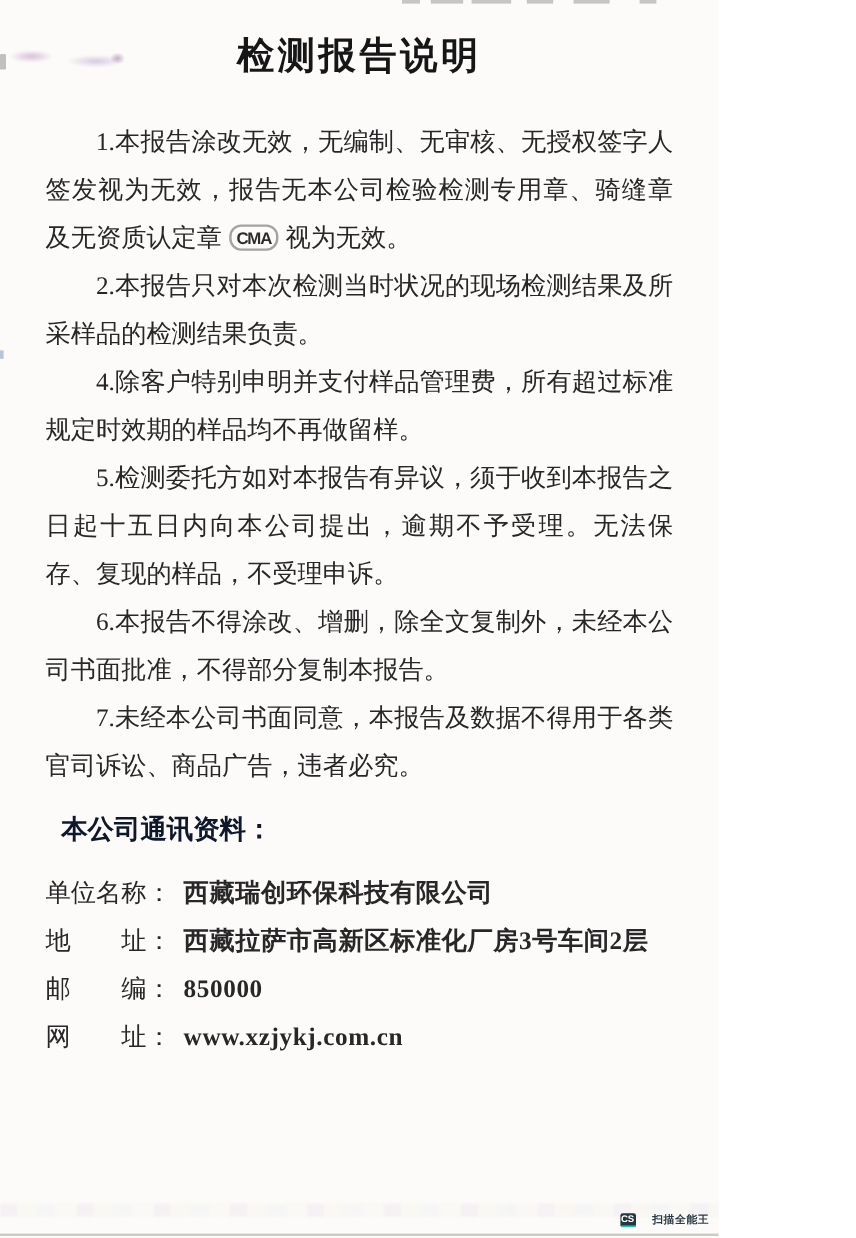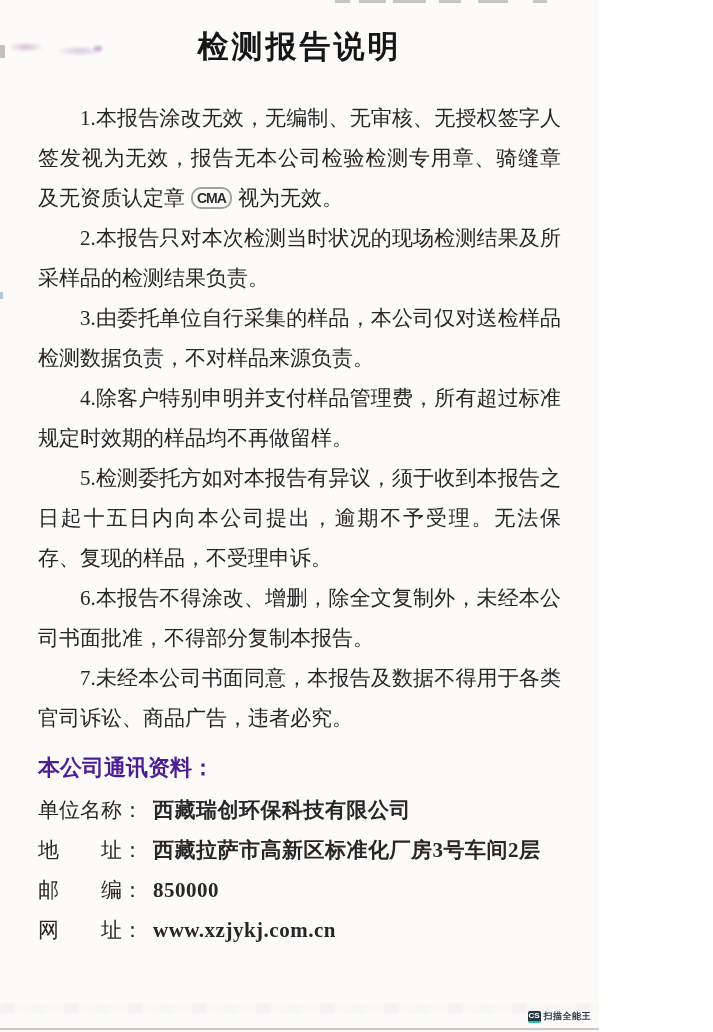--- a/index.html
+++ b/index.html
@@ -115,42 +115,41 @@
     font-weight: bold;
     line-height: 18px;
     letter-spacing: -1px;
     color: #2c2c2c;
     vertical-align: 2px;
   }
   .contact {
     margin: 12px 38px 0 38px;
   }
   .contact-heading {
-    margin: 0;
+    margin: 13px;
     font-size: 22px;
     font-weight: bold;
     line-height: 40px;
-    color: #4c1d95;
-    font-family: Liberation Mono, monospace;
+    color: #0f172a;
   }
   .crow {
     font-size: 21px;
     line-height: 40px;
     color: #272727;
   }
   .clabel { white-space: pre; }
   .cvalue { margin-left: 10px; letter-spacing: .5px; font-weight: bold; }
 
   .watermark {
     position: absolute;
     right: 8px;
     bottom: 9px;
     display: flex;
     align-items: center;
-    gap: 3px;
+    gap: 14px;
     font-family: Liberation Sans, sans-serif;
     justify-content: space-between;
   }
   .cs-logo {
     width: 13px;
     height: 12px;
     background: #243640;
     color: #ffffff;
     font-size: 8px;
     font-weight: bold;
@@ -180,21 +179,20 @@
   <div class="smudge2"></div>
   <div class="smudge3"></div>
   <div class="edge-mark1"></div>
   <div class="edge-mark2"></div>
 
   <h1 class="title">检测报告说明</h1>
 
   <div class="notes">
     <p class="note"><span>1.本报告涂改无效，无编制、无审核、无授权签字人签发视为无效，报告无本公司检验检测专用章、骑缝章及无资质认定章</span><span class="cma-badge">CMA</span><span>视为无效。</span></p>
     <p class="note">2.本报告只对本次检测当时状况的现场检测结果及所采样品的检测结果负责。</p>
-    <p class="note">3.由委托单位自行采集的样品，本公司仅对送检样品检测数据负责，不对样品来源负责。</p>
     <p class="note">4.除客户特别申明并支付样品管理费，所有超过标准规定时效期的样品均不再做留样。</p>
     <p class="note">5.检测委托方如对本报告有异议，须于收到本报告之日起十五日内向本公司提出，逾期不予受理。无法保存、复现的样品，不受理申诉。</p>
     <p class="note">6.本报告不得涂改、增删，除全文复制外，未经本公司书面批准，不得部分复制本报告。</p>
     <p class="note">7.未经本公司书面同意，本报告及数据不得用于各类官司诉讼、商品广告，违者必究。</p>
   </div>
 
   <div class="contact">
     <p class="contact-heading">本公司通讯资料：</p>
     <div class="crow"><span class="clabel">单位名称：</span><span class="cvalue">西藏瑞创环保科技有限公司</span></div>
     <div class="crow"><span class="clabel">地　　址：</span><span class="cvalue">西藏拉萨市高新区标准化厂房3号车间2层</span></div>

